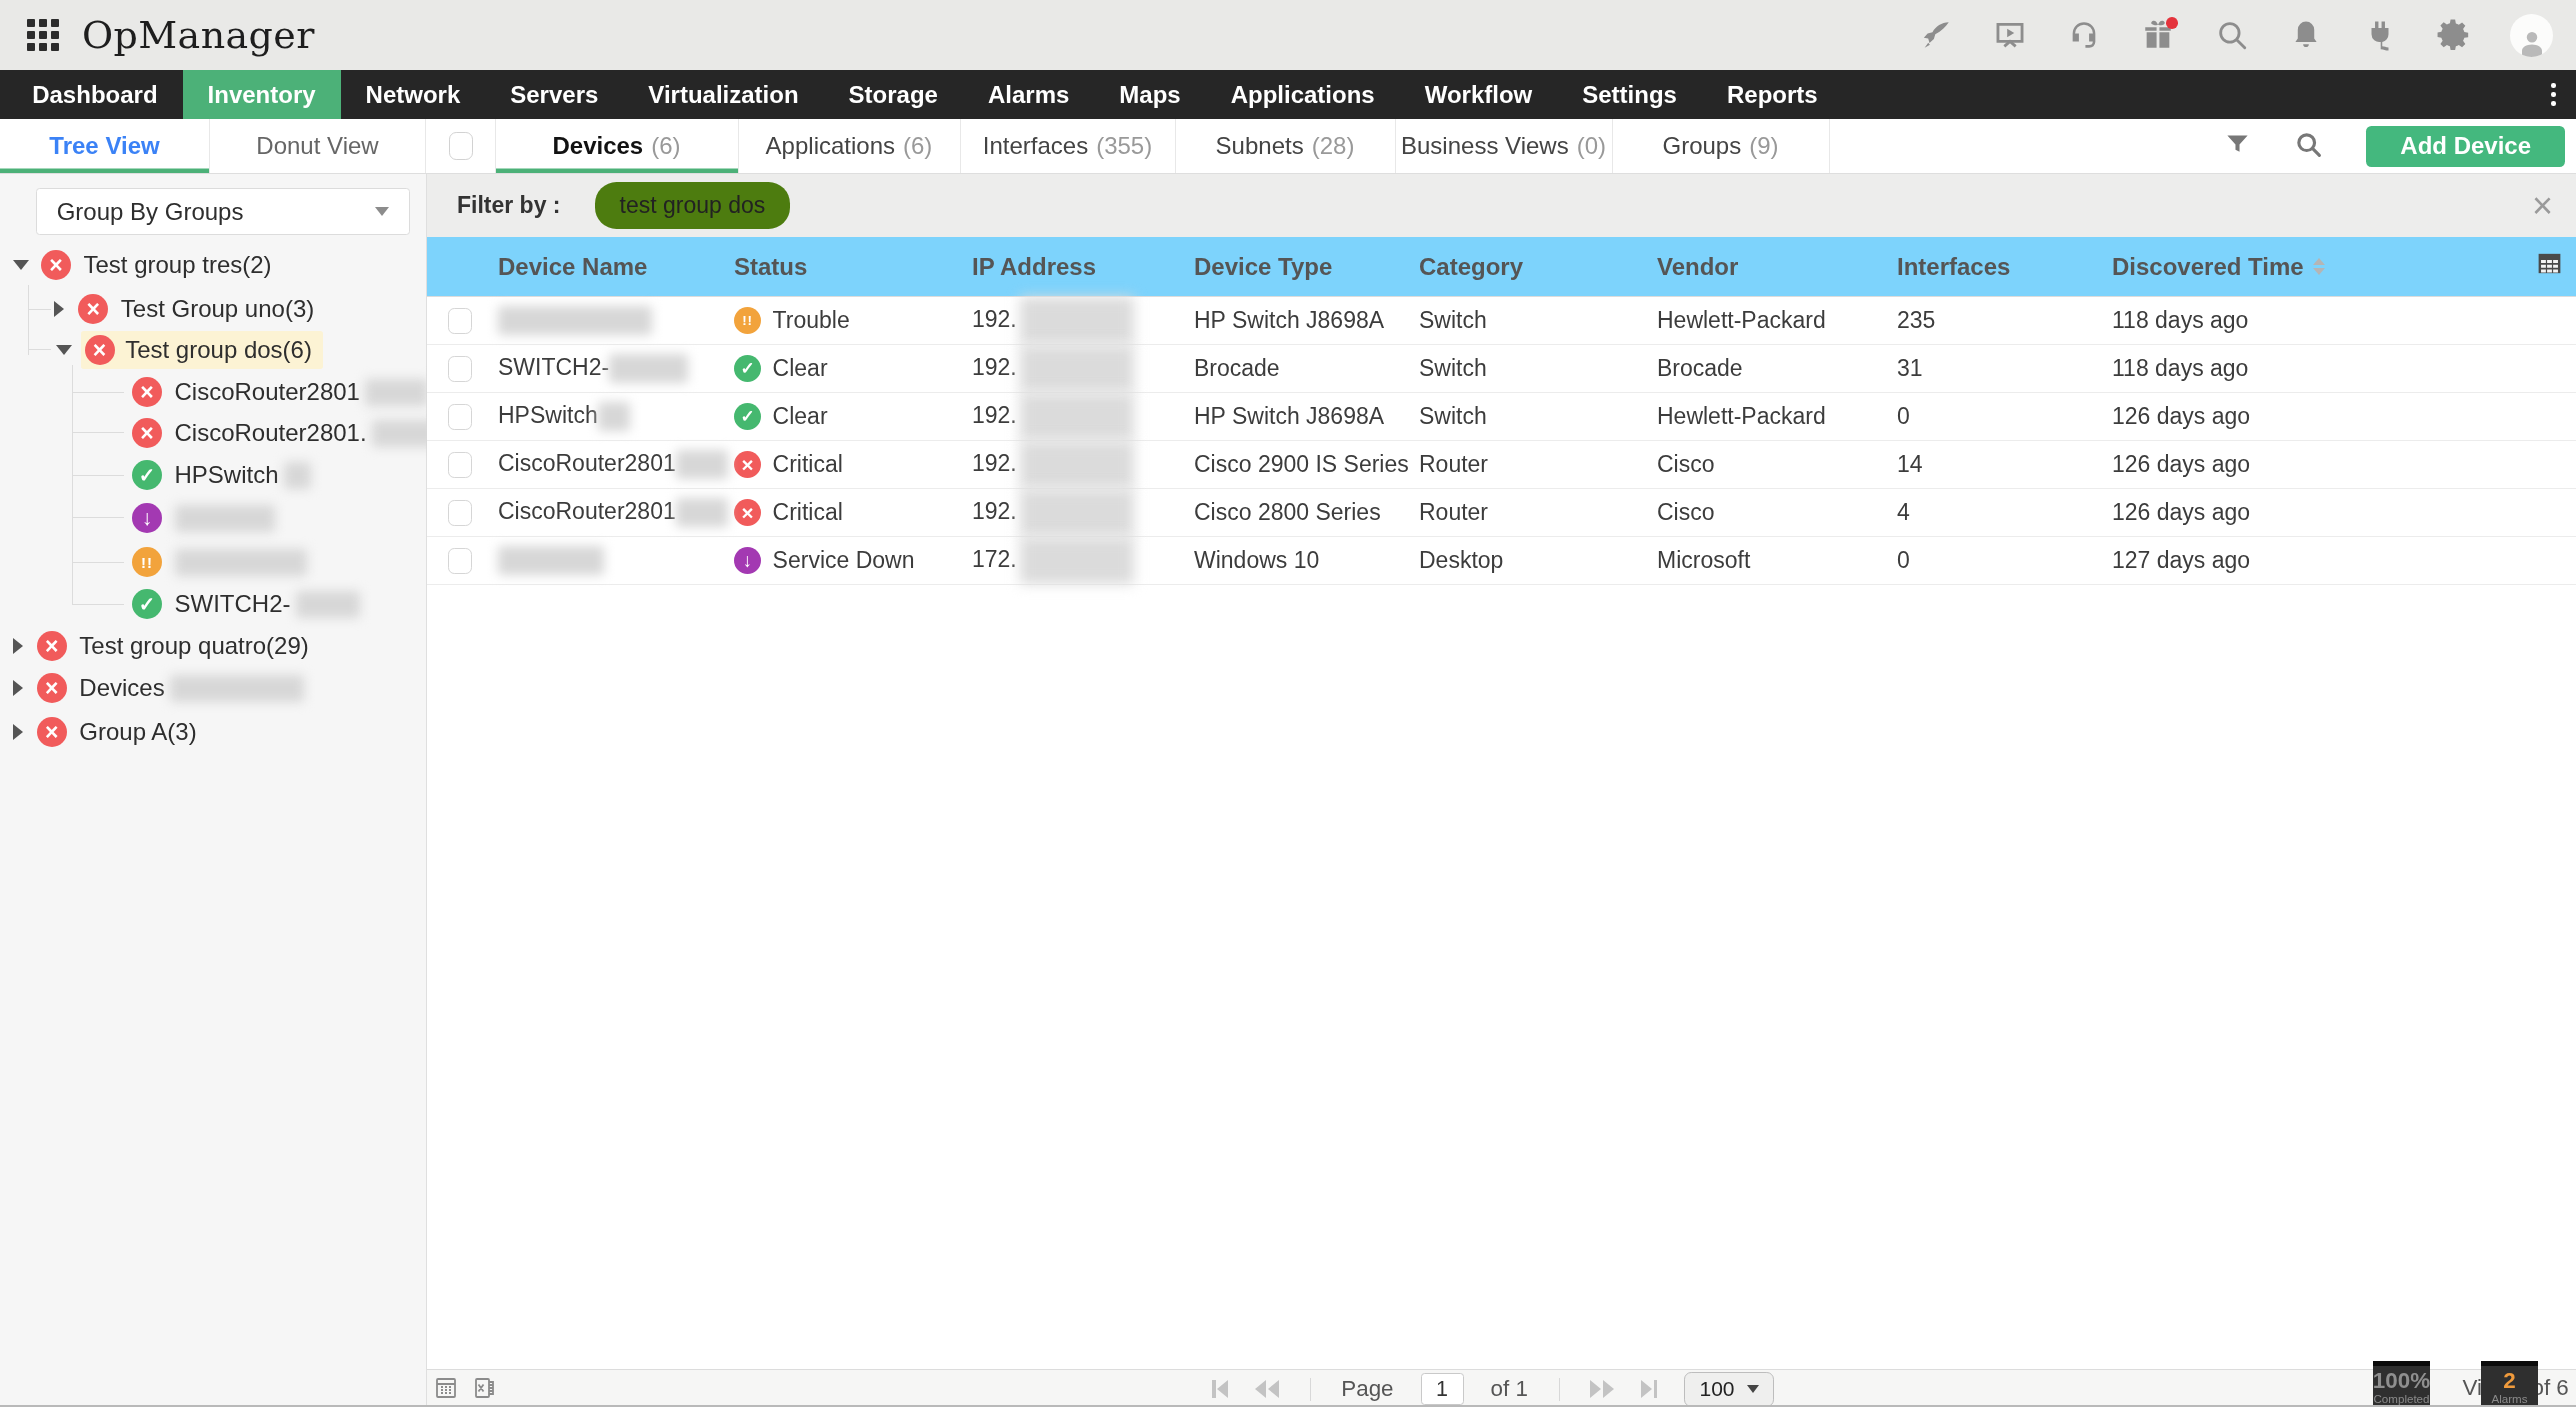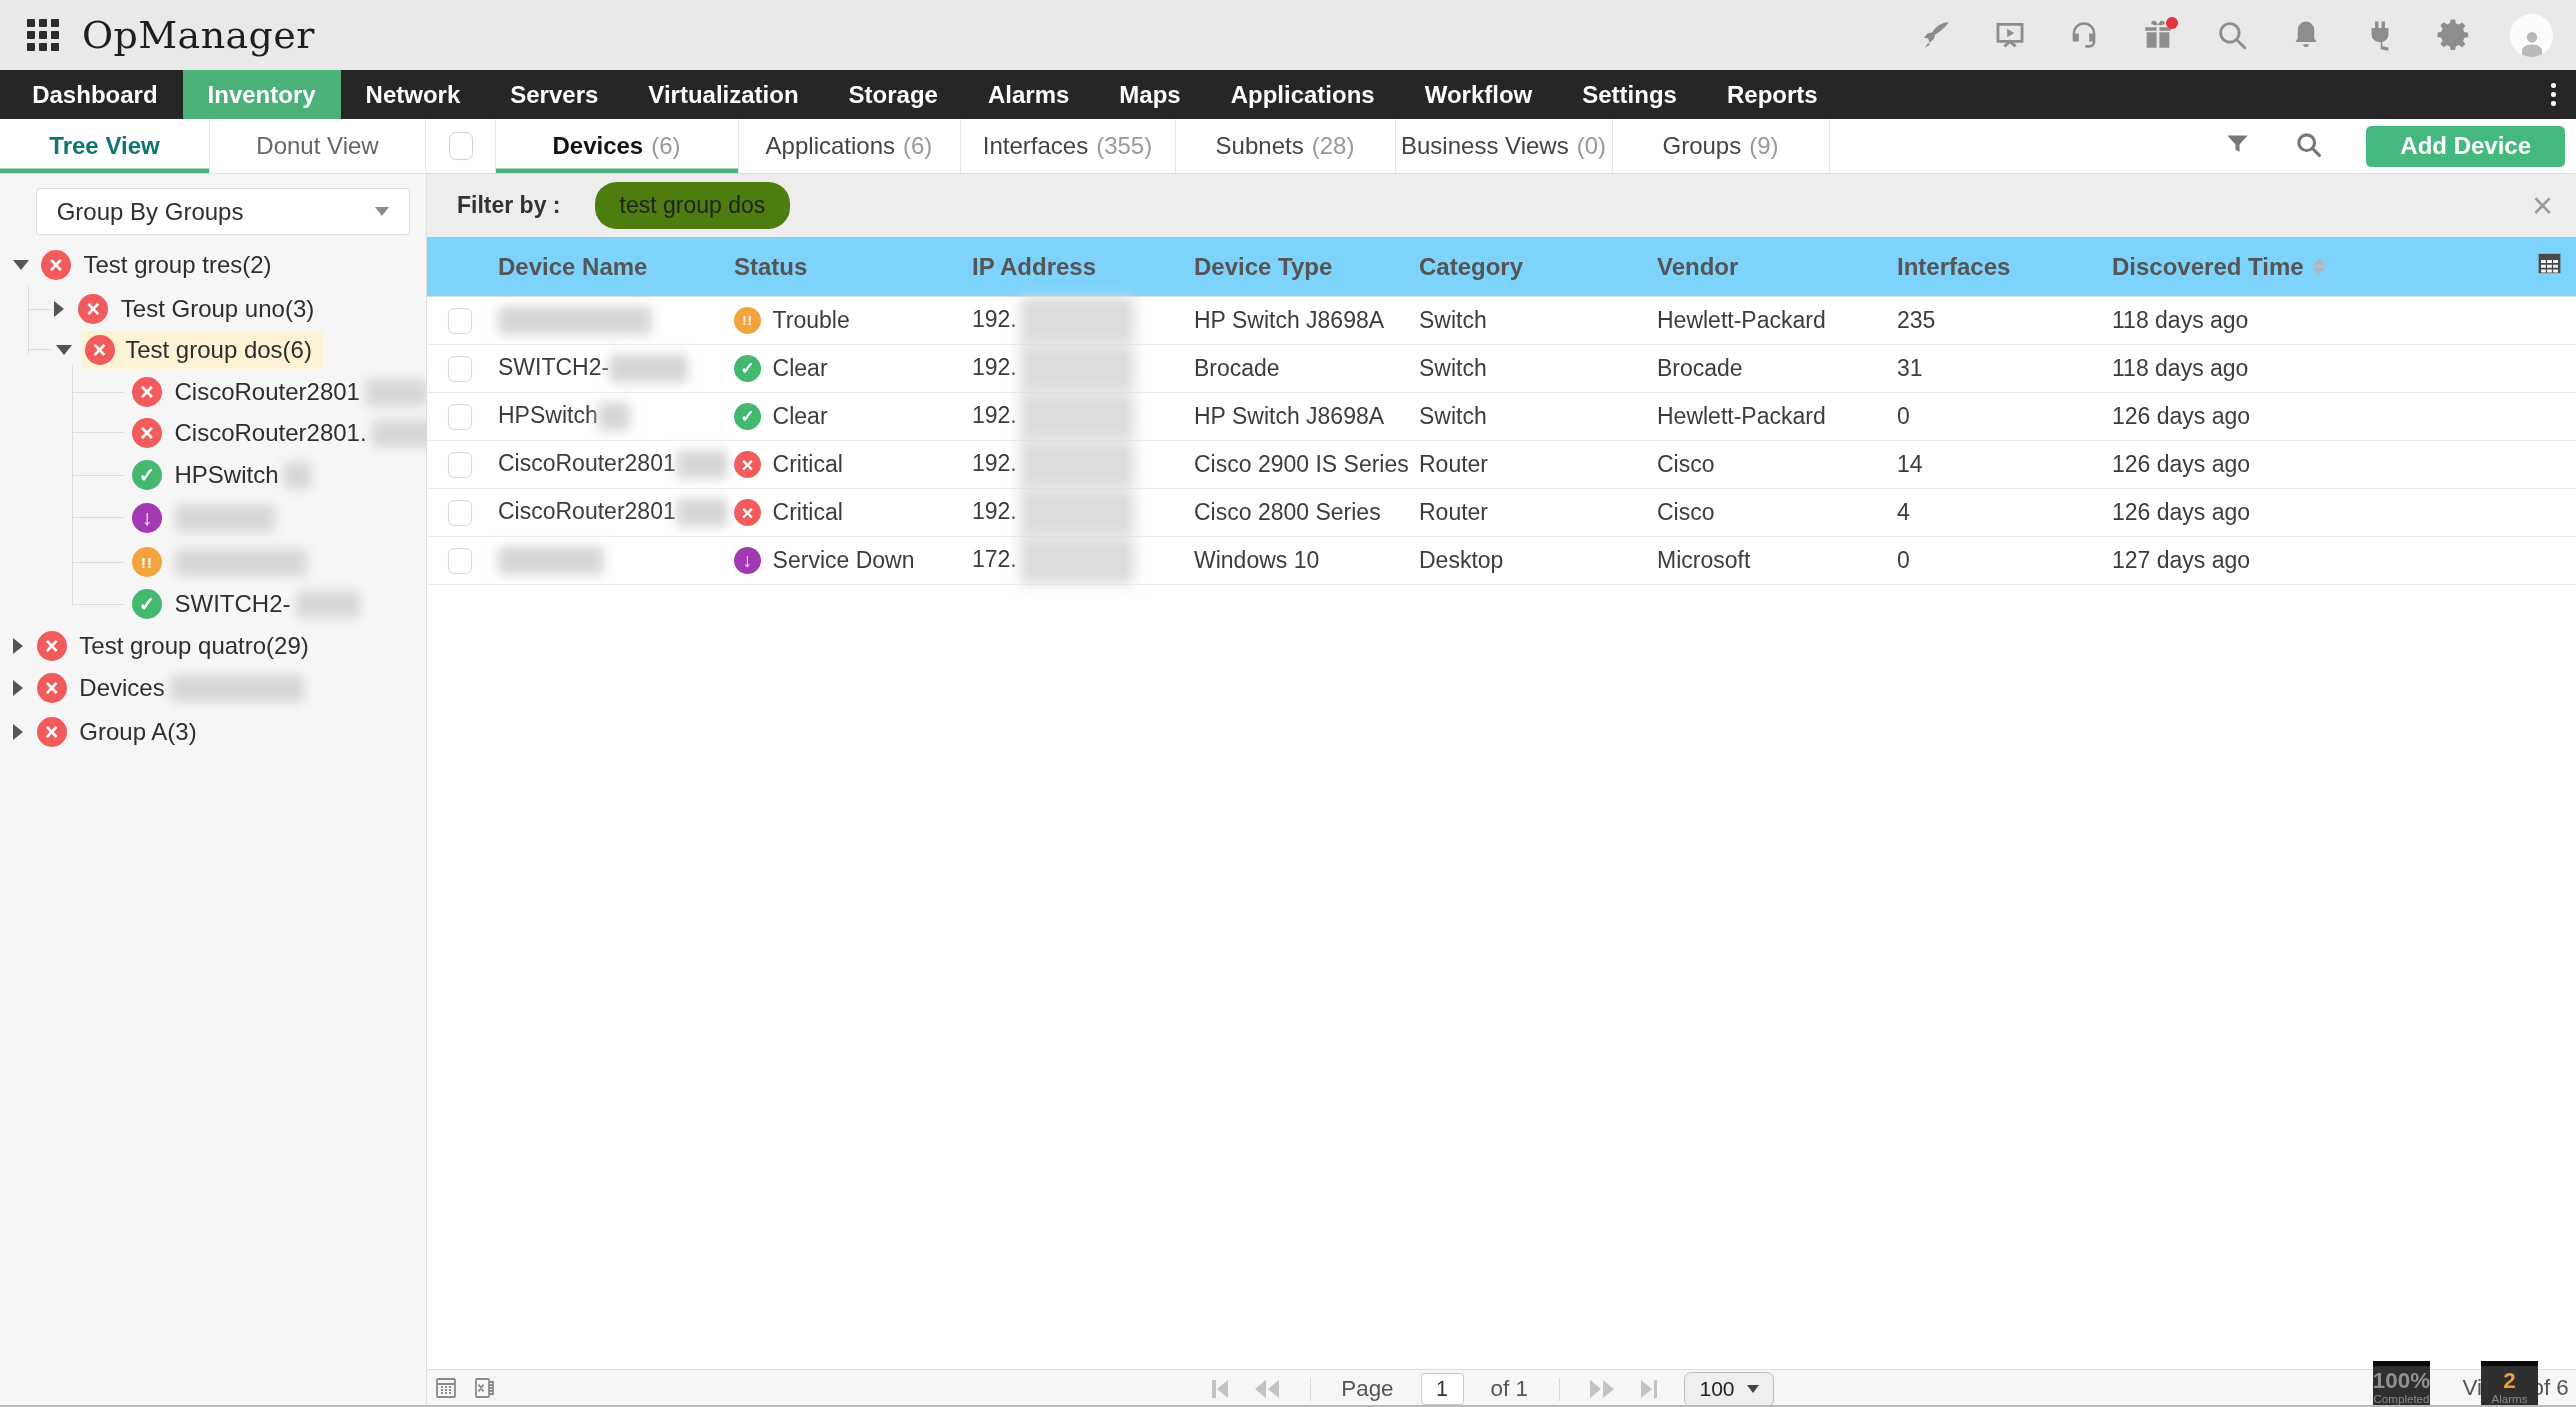--- a/index.html
+++ b/index.html
@@ -24,21 +24,21 @@
   .navbar { height:49px; background:#262626; display:flex; align-items:stretch; padding-left:7.2px; position:relative; }
   .nav-item { padding:12px 25px; display:flex; align-items:center; color:#fff; font-size:24px; font-weight:600; white-space:nowrap; }
   .nav-item.active { background:#4cb178; }
   .kebab { position:absolute; right:9px; top:0; height:49px; width:27px; display:flex; flex-direction:column; align-items:center; justify-content:center; gap:4.5px; }
   .kebab i { width:4.5px; height:4.5px; border-radius:50%; background:#fff; }
 
   
   .subtabs { height:55px; background:#fff; border-bottom:0.9px solid #dedede; display:flex; align-items:stretch; position:relative; }
   .view-tab { width:210px; display:flex; align-items:center; justify-content:center; font-size:24px; color:#666; border-right:0.9px solid #e8e8e8; }
   .view-tab.vt2 { width:216px; }
-  .view-tab.active { color:#0f766e; font-weight:700; box-shadow:inset 0 -4.5px 0 #4cb178; }
+  .view-tab.active { color:#3b82f6; font-weight:700; box-shadow:inset 0 -4.5px 0 #4cb178; }
   .select-all { margin:auto 0; margin-left:23px; margin-right:21.5px; width:24px; height:28px; border:1.8px solid #d2d2d2; border-radius:7.2px; background:#fff; }
   .content-tab { display:flex; align-items:center; justify-content:center; gap:8px; font-size:24px; color:#444; border-right:0.9px solid #e8e8e8; white-space:nowrap; }
   .content-tab.first { border-left:0.9px solid #e8e8e8; }
   .content-tab .cnt { color:#999; }
   .content-tab.active { font-weight:700; color:#121212; box-shadow:inset 0 -4.5px 0 #4cb178; }
   .content-tab.active .cnt { font-weight:400; }
   .subtab-right { margin-left:auto; display:flex; align-items:center; gap:43px; padding-right:9px; }
   .funnel svg { width:27px; height:27px; fill:#777; }
   .mag svg { width:29px; height:29px; fill:none; stroke:#777; stroke-width:2.6; }
   .add-device { width:199px; height:41px; border-radius:5.4px; background:#44b87e; color:#fff; font-size:24px; font-weight:600; display:flex; align-items:center; justify-content:center; margin-right:1.8px; }

